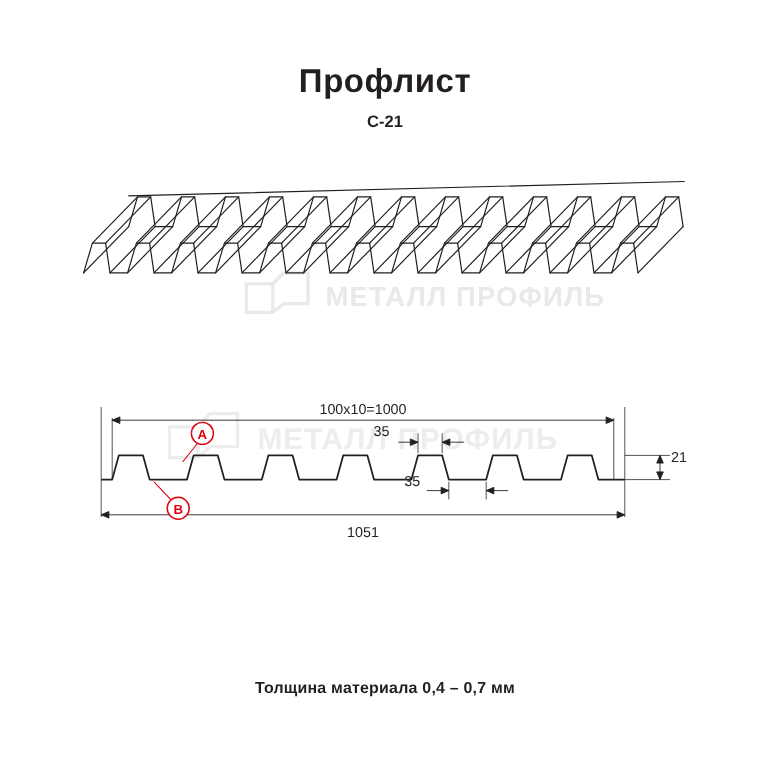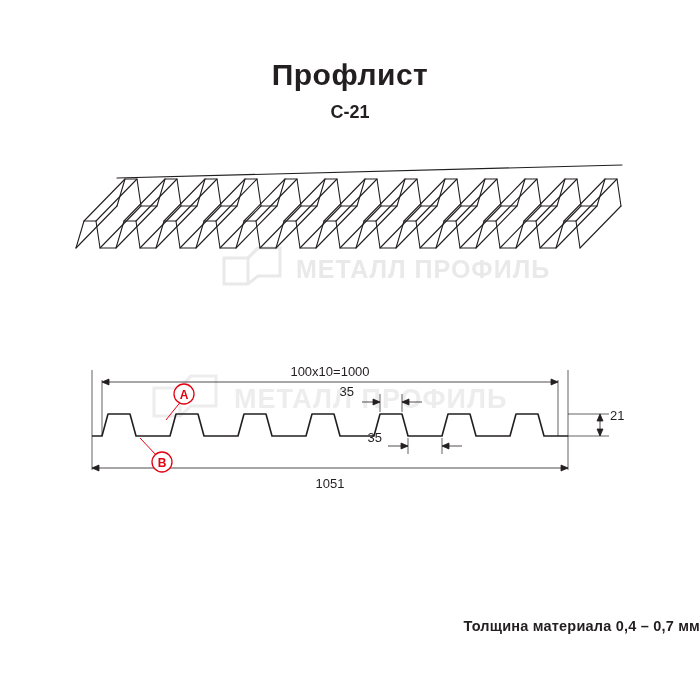--- a/index.html
+++ b/index.html
@@ -30,29 +30,29 @@
     font-size: 30px;
     font-weight: bold;
     letter-spacing: 0.5px;
   }
   .subtitle {
     position: absolute;
     top: 102px;
     left: 0;
     width: 700px;
     text-align: center;
-    font-size: 18px;
+    font-size: 15px;
     font-weight: bold;
   }
   .footer-note {
     position: absolute;
     top: 618px;
     left: 0;
     width: 700px;
-    text-align: right;
+    text-align: center;
     font-size: 14.5px;
     font-weight: bold;
     letter-spacing: 0.2px;
   }
   .iso-wrap {
     position: absolute;
     top: 150px;
     left: 70px;
     width: 560px;
     height: 160px;

